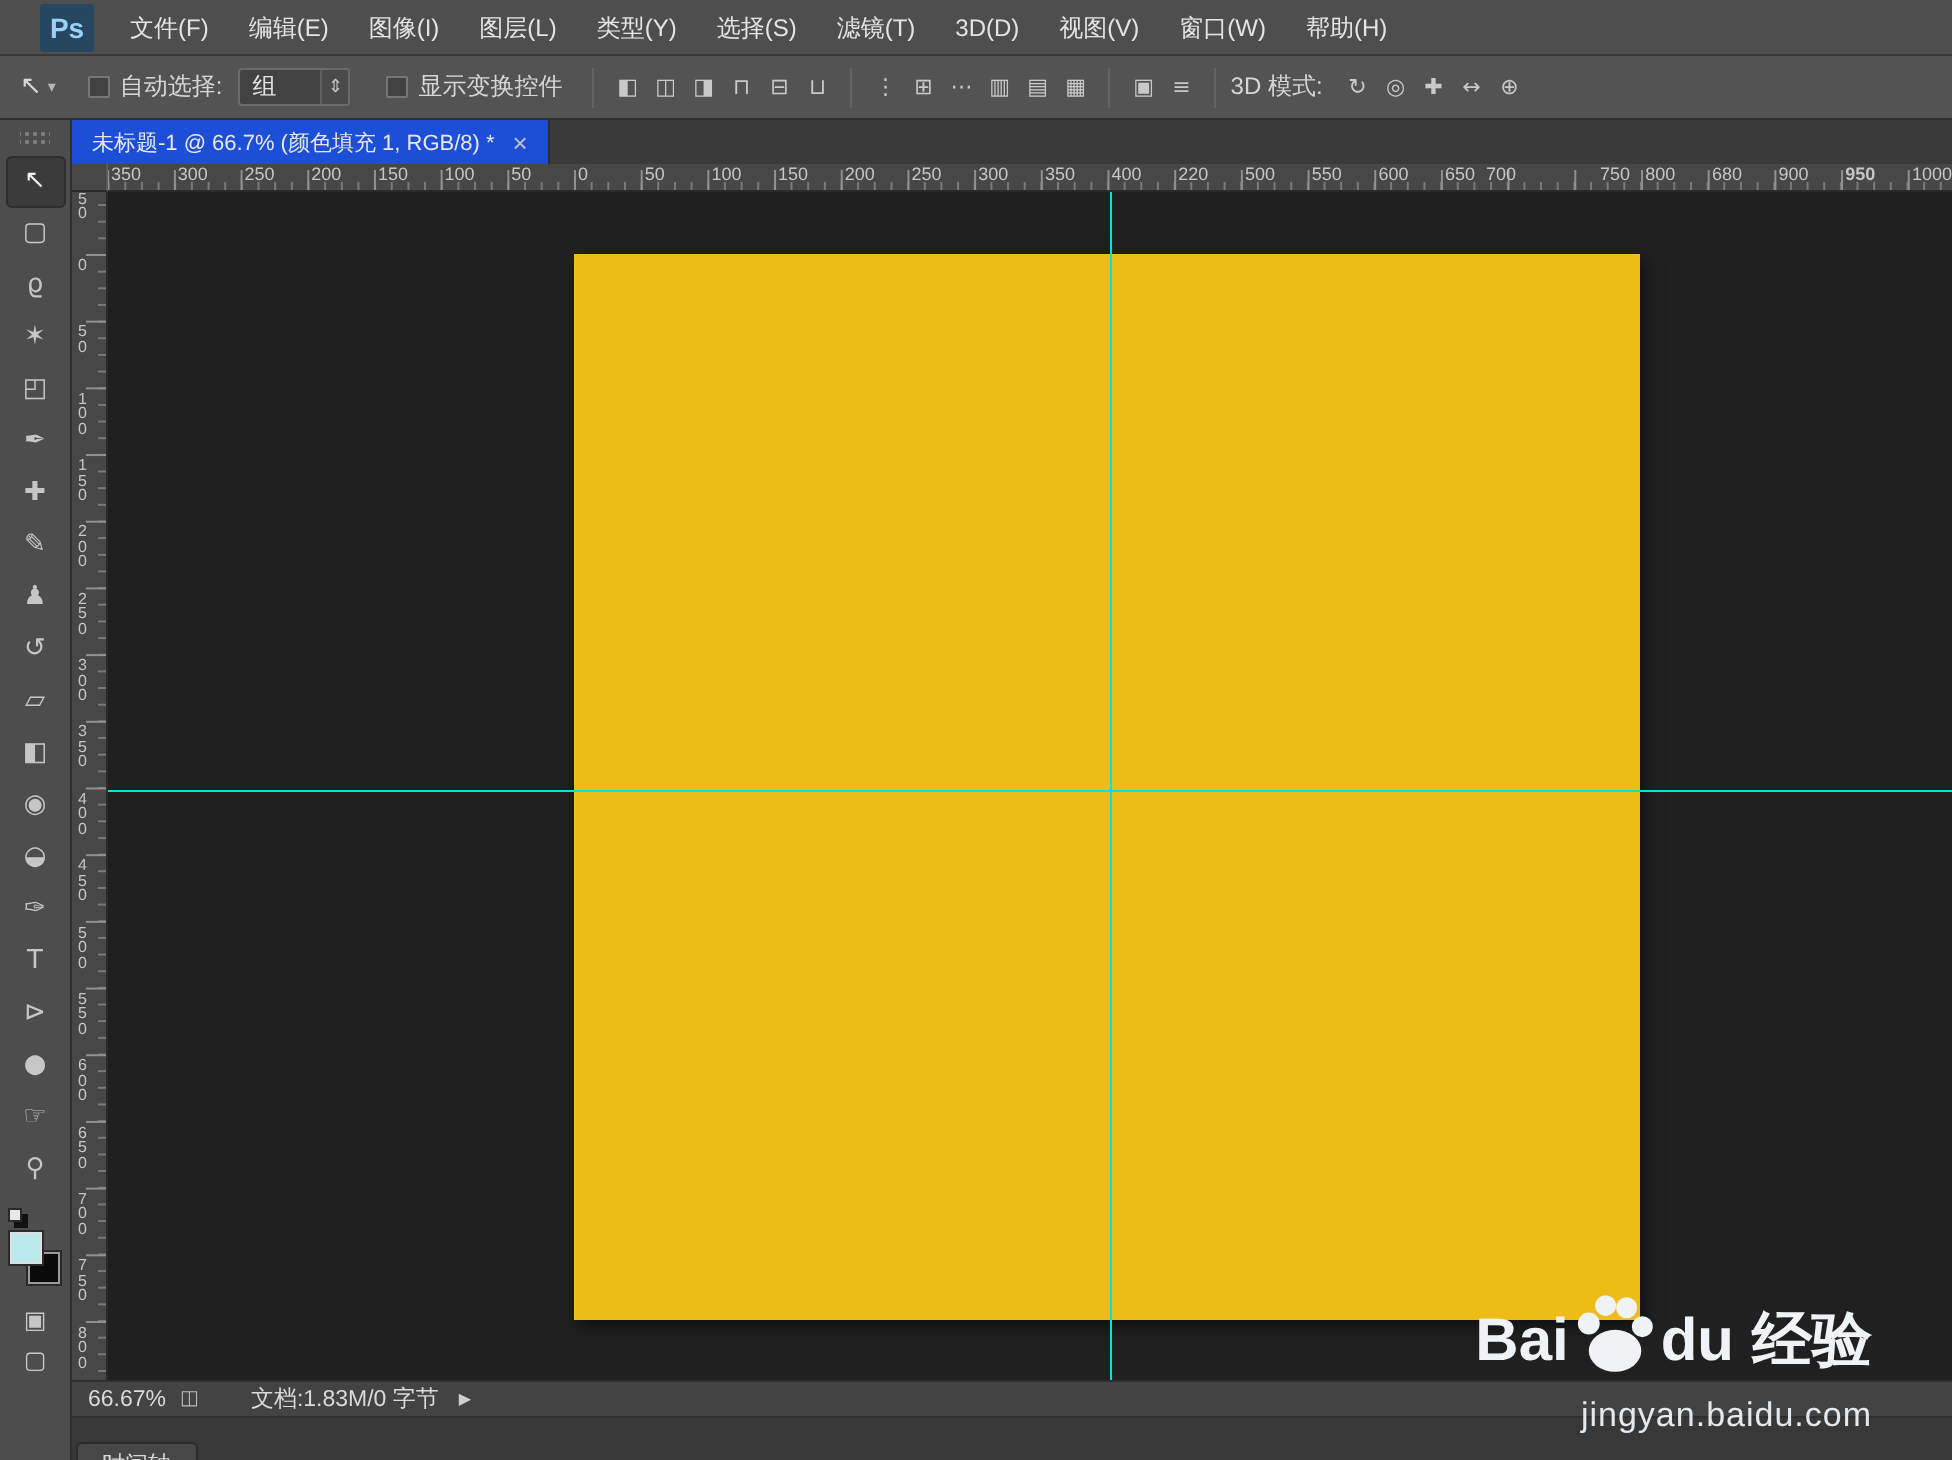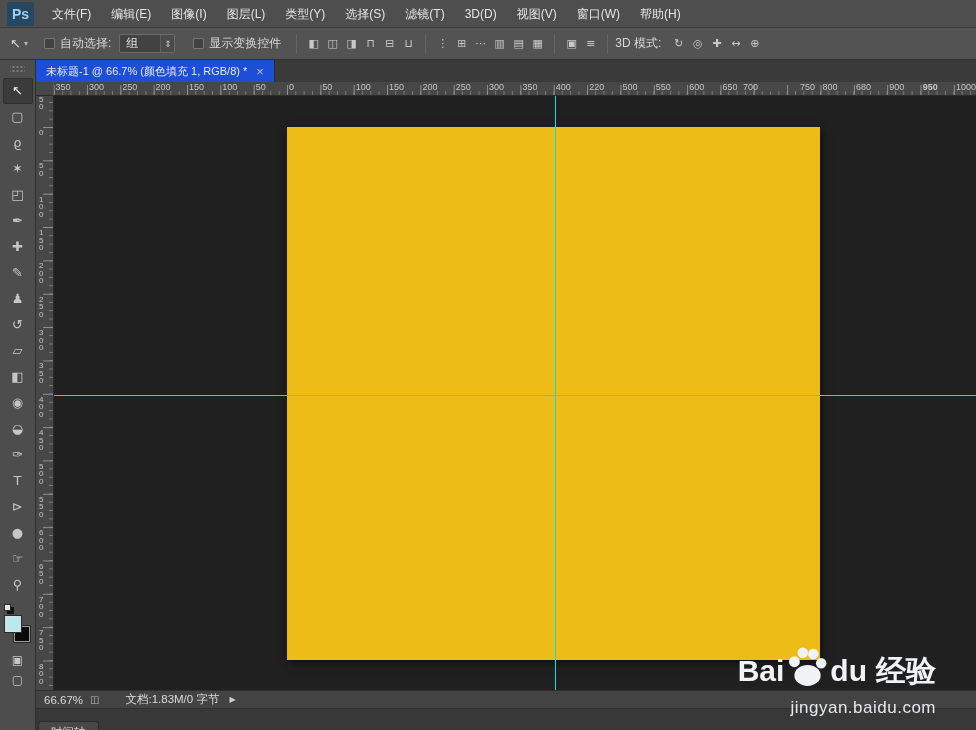--- a/index.html
+++ b/index.html
@@ -2,21 +2,21 @@
 <html><head>
 <meta charset="utf-8">
 <style>
   *{margin:0;padding:0;box-sizing:border-box}
   html,body{width:976px;height:730px;overflow:hidden}
   body{font-family:"Liberation Sans","DejaVu Sans",sans-serif;background:#3f3f3f;color:#dcdcdc}
   #app{position:relative;width:976px;height:730px;background:#3f3f3f}
 
   
   .menubar{height:28px;background:#4e4e4e;border-bottom:1px solid #393939;display:flex;align-items:center}
-  .ps-logo{width:27px;height:24px;margin:0 8px 0 7px;background:#26475f;color:#9bd1f8;font-weight:bold;
+  .ps-logo{width:27px;height:24px;margin:0 8px 0 20px;background:#26475f;color:#9bd1f8;font-weight:bold;
            font-size:14px;display:flex;align-items:center;justify-content:center;border-radius:2px}
   .menu-item{padding:0 10px;font-size:12px;color:#e4e4e4;line-height:28px;cursor:default;white-space:nowrap}
 
   
   .optionsbar{height:32px;background:#535353;border-bottom:1px solid #2e2e2e;display:flex;align-items:center;
               font-size:12px;color:#d6d6d6;padding-left:10px;white-space:nowrap}
   .tool-preview{display:inline-flex;align-items:center;gap:3px;margin-right:16px;font-family:"DejaVu Sans",sans-serif;font-size:13px;color:#d8d8d8}
   .tool-preview .dd{font-size:8px;color:#b5b5b5}
   .checkbox{width:11px;height:11px;background:#424242;border:1px solid #767676;display:inline-block;margin-right:5px;border-radius:1px}
   .opt-label{margin-right:8px}

